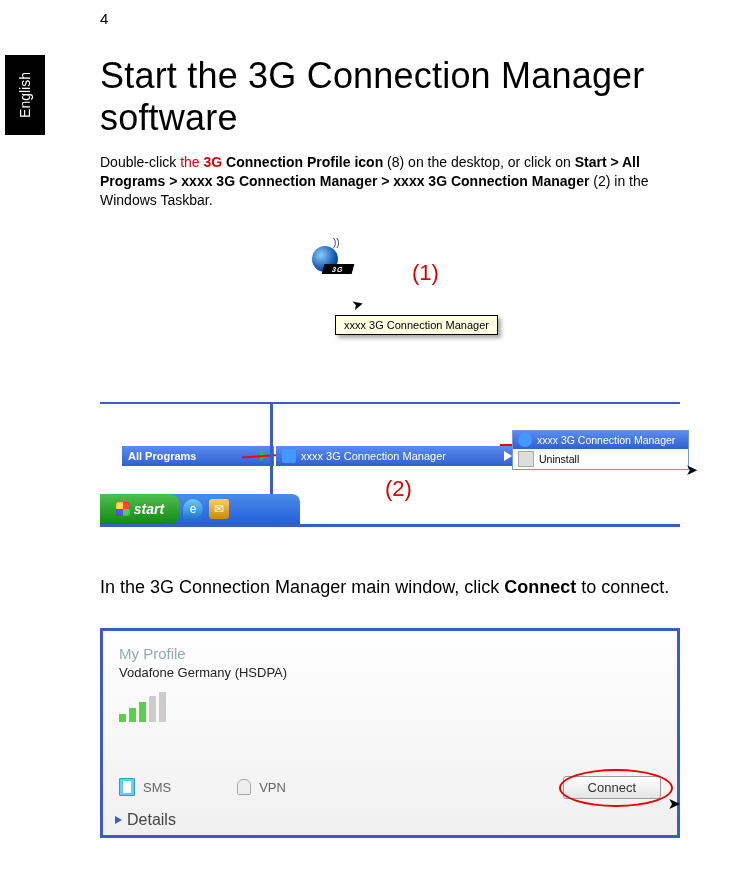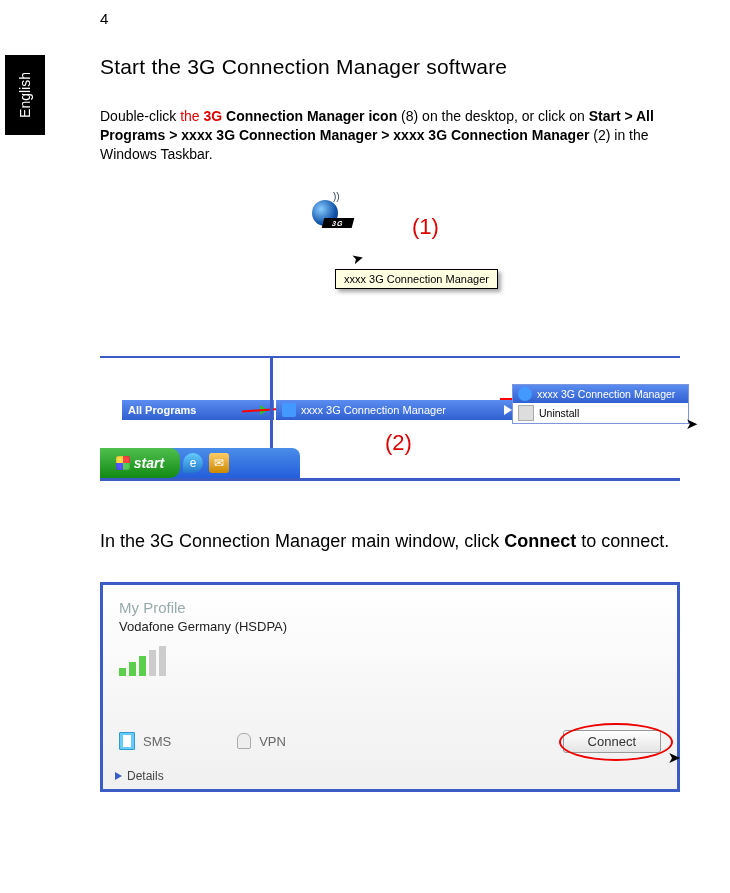--- a/index.html
+++ b/index.html
@@ -35,23 +35,23 @@
     transform: rotate(-90deg);
     font-size: 14px;
   }
   .content {
     position: absolute;
     top: 55px;
     left: 100px;
     width: 580px;
   }
   h1 {
-    font-size: 21px;
+    font-size: 36px;
     font-weight: 400;
-    margin: 0 0 28px 0;
+    margin: 0 0 14px 0;
     letter-spacing: 0.2px;
   }
   .intro {
     font-size: 14px;
     line-height: 1.35;
     margin: 0;
   }
   .link-red { color: #d00; }
   .bold { font-weight: 700; }
   .fig1 {
@@ -327,21 +327,21 @@
     height: 34px;
     border: 2.5px solid #e00;
     border-radius: 50%;
     right: 4px;
     bottom: 28px;
   }
   .details-row {
     position: absolute;
     bottom: 6px;
     left: 12px;
-    font-size: 12px;
+    font-size: 16px;
     color: #444;
     display: flex;
     align-items: center;
     gap: 5px;
   }
   .tri-r-sm {
     width:0; height:0;
     border-left: 7px solid #3b5cc4;
     border-top: 4px solid transparent;
     border-bottom: 4px solid transparent;
@@ -355,21 +355,21 @@
 <div class="page-num">4</div>
 
 <div class="lang-tab">
   <span>English</span>
 </div>
 
 <div class="content">
   <h1>Start the 3G Connection Manager software</h1>
 
   <p class="intro">
-    <span>Double-click </span><span class="link-red">the </span><span class="link-red bold">3G </span><span class="bold">Connection Manager icon</span><span> (8) on the desktop, or click on </span><span class="bold">Start &gt; All Programs &gt; xxxx 3G Connection Manager &gt; xxxx 3G Connection Manager</span><span> (2) in the Windows Taskbar.</span>
+    <span>Double-click </span><span class="link-red">the </span><span class="link-red bold">3G </span><span class="bold">Connection Profile icon</span><span> (8) on the desktop, or click on </span><span class="bold">Start &gt; All Programs &gt; xxxx 3G Connection Manager &gt; xxxx 3G Connection Manager</span><span> (2) in the Windows Taskbar.</span>
   </p>
 
   <div class="fig1">
     <div class="desktop-icon">
       <div class="icon-graphic">
         <div class="globe"></div>
         <div class="signal-arc">))</div>
         <div class="bar3g">3G</div>
       </div>
       <span class="cursor-arrow" style="left:60px; top:58px;">➤</span>

